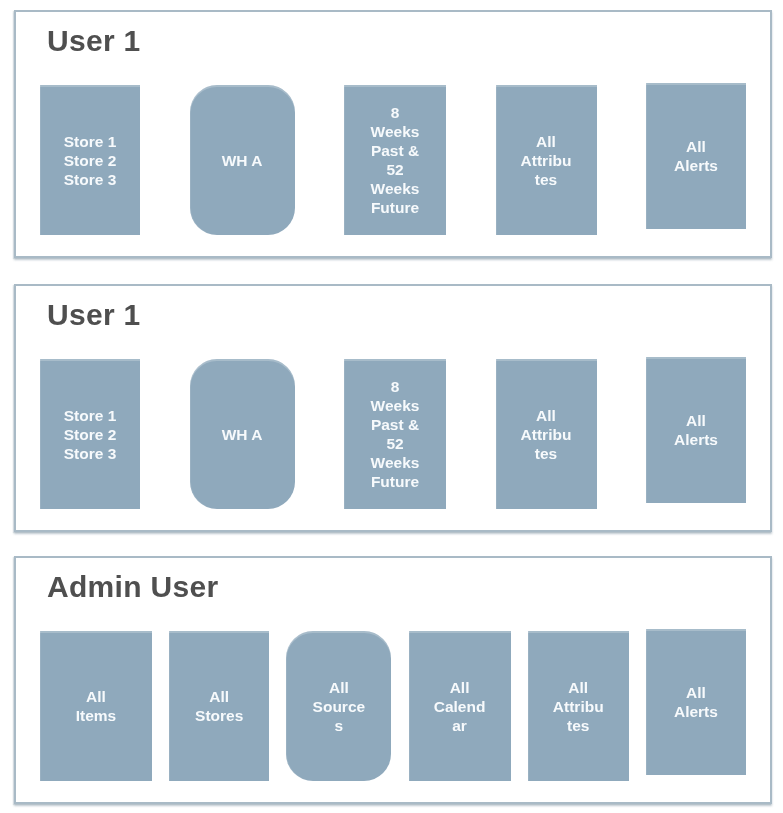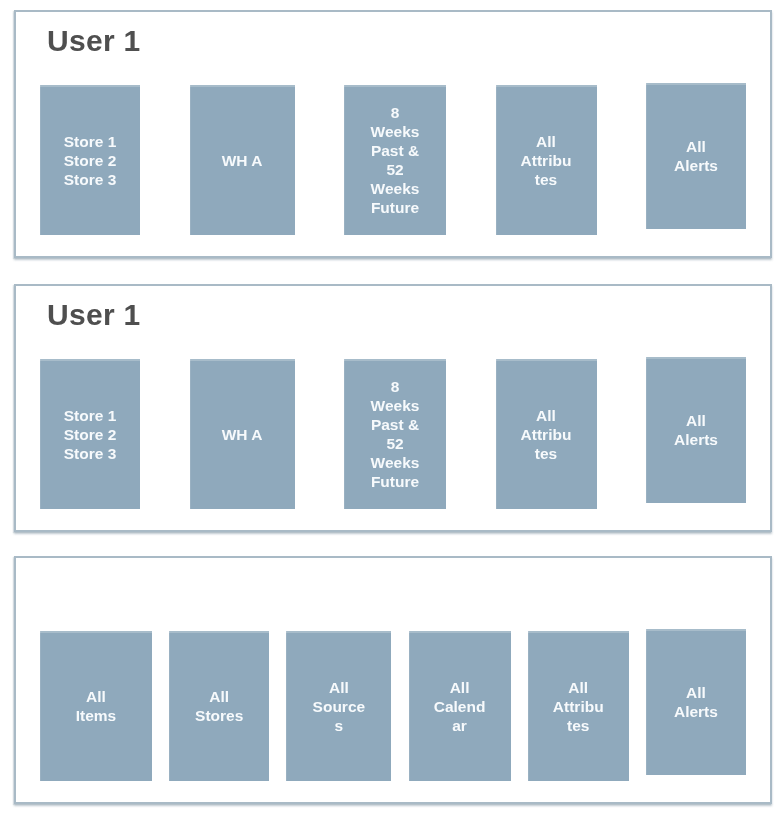--- a/index.html
+++ b/index.html
@@ -51,21 +51,21 @@
     line-height: 19px;
     text-align: center;
     display: flex;
     align-items: center;
     justify-content: center;
     box-shadow: inset 0 2px 0 rgba(255,255,255,0.22), inset 1px 0 0 rgba(255,255,255,0.10);
   }
   .box-label { white-space: pre-line; }
   .w1 { width: 112px; }
   .w2 { width: 100px; }
-  .w3 { width: 105px; }
+  .w3 { width: 105px; border-radius: 27px; }
   .w4 { width: 102px; }
   .w5 { width: 101px; }
   .w6 { width: 100px; height: 146px; transform: translateY(-2px); }
 </style>
 </head>
 <body>
 
 <div class="page">
 
   <section class="panel panel-1">
@@ -124,20 +124,21 @@
 tes</span>
         </div>
       <div class="box w6">
           <span class="box-label">All
 Alerts</span>
         </div>
     </div>
   </section>
 
   <section class="panel panel-3">
+    <h2 class="panel-title">Admin User</h2>
     <div class="row">
       <div class="box w1">
           <span class="box-label">All
 Items</span>
         </div>
       <div class="box w2">
           <span class="box-label">All
 Stores</span>
         </div>
       <div class="box w3">

